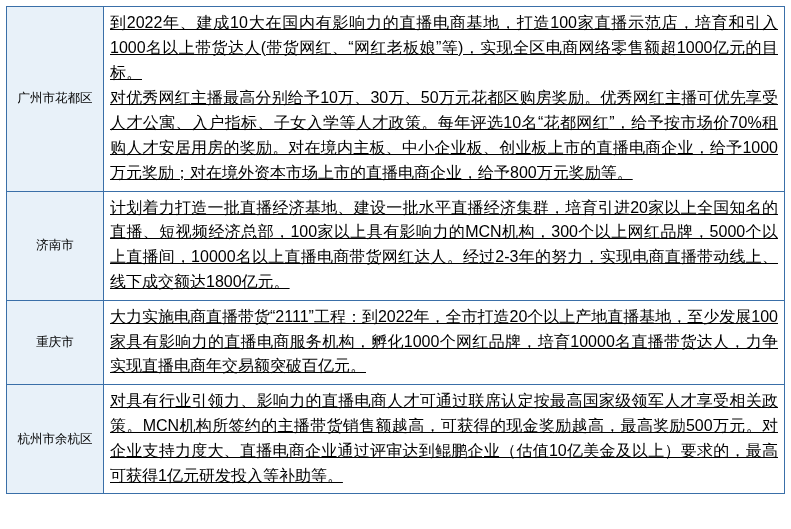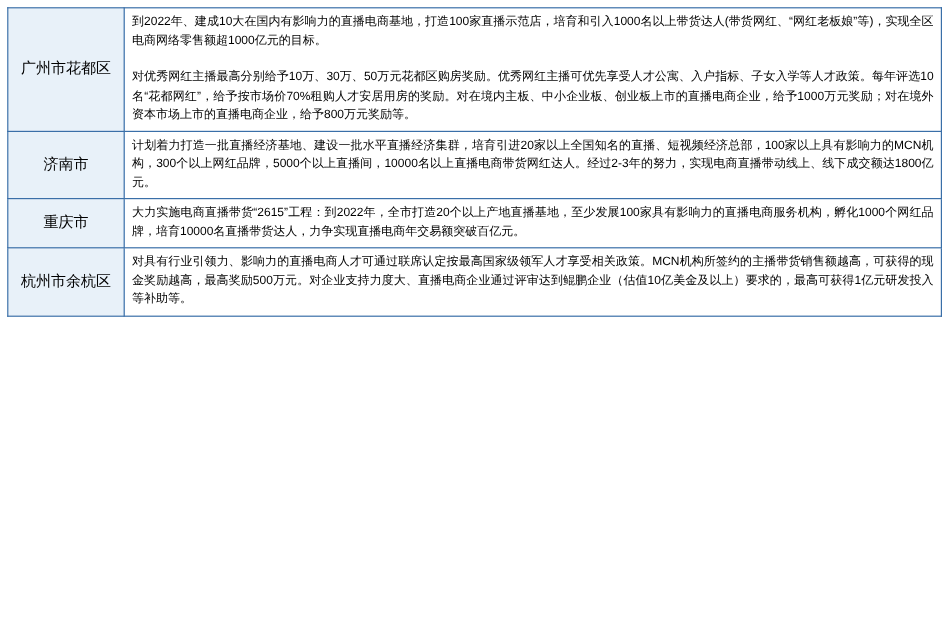--- a/index.html
+++ b/index.html
@@ -49,31 +49,32 @@
   .region-cell {
     background: #e8f1f9;
     text-align: center;
     font-size: 12.5px;
     width: 92px;
     line-height: 1.4;
     padding: 2px 2px;
   }
   .detail-cell {
     background: #ffffff;
-    font-size: 10px;
+    font-size: 16px;
     line-height: 1.55;
     padding: 4px 6px 5px 6px;
     text-align: justify;
+    text-decoration: underline;
   }
   .detail-cell p {
     margin: 0;
     text-indent: 0;
   }
   .detail-cell p + p {
-    margin-top: 15px;
+    margin-top: 1px;
   }
 </style>
 </head>
 <body>
 
 <div class="page">
   <table class="policy-table">
     <tbody>
 
       <tr>
@@ -88,21 +89,21 @@
         <td class="region-cell">济南市</td>
         <td class="detail-cell">
           <p>计划着力打造一批直播经济基地、建设一批水平直播经济集群，培育引进20家以上全国知名的直播、短视频经济总部，100家以上具有影响力的MCN机构，300个以上网红品牌，5000个以上直播间，10000名以上直播电商带货网红达人。经过2-3年的努力，实现电商直播带动线上、线下成交额达1800亿元。</p>
         </td>
       </tr>
 
 
       <tr>
         <td class="region-cell">重庆市</td>
         <td class="detail-cell">
-          <p>大力实施电商直播带货“2615”工程：到2022年，全市打造20个以上产地直播基地，至少发展100家具有影响力的直播电商服务机构，孵化1000个网红品牌，培育10000名直播带货达人，力争实现直播电商年交易额突破百亿元。</p>
+          <p>大力实施电商直播带货“2111”工程：到2022年，全市打造20个以上产地直播基地，至少发展100家具有影响力的直播电商服务机构，孵化1000个网红品牌，培育10000名直播带货达人，力争实现直播电商年交易额突破百亿元。</p>
         </td>
       </tr>
 
       <tr>
         <td class="region-cell">杭州市余杭区</td>
         <td class="detail-cell">
           <p>对具有行业引领力、影响力的直播电商人才可通过联席认定按最高国家级领军人才享受相关政策。MCN机构所签约的主播带货销售额越高，可获得的现金奖励越高，最高奖励500万元。对企业支持力度大、直播电商企业通过评审达到鲲鹏企业（估值10亿美金及以上）要求的，最高可获得1亿元研发投入等补助等。</p>
         </td>
       </tr>
 

